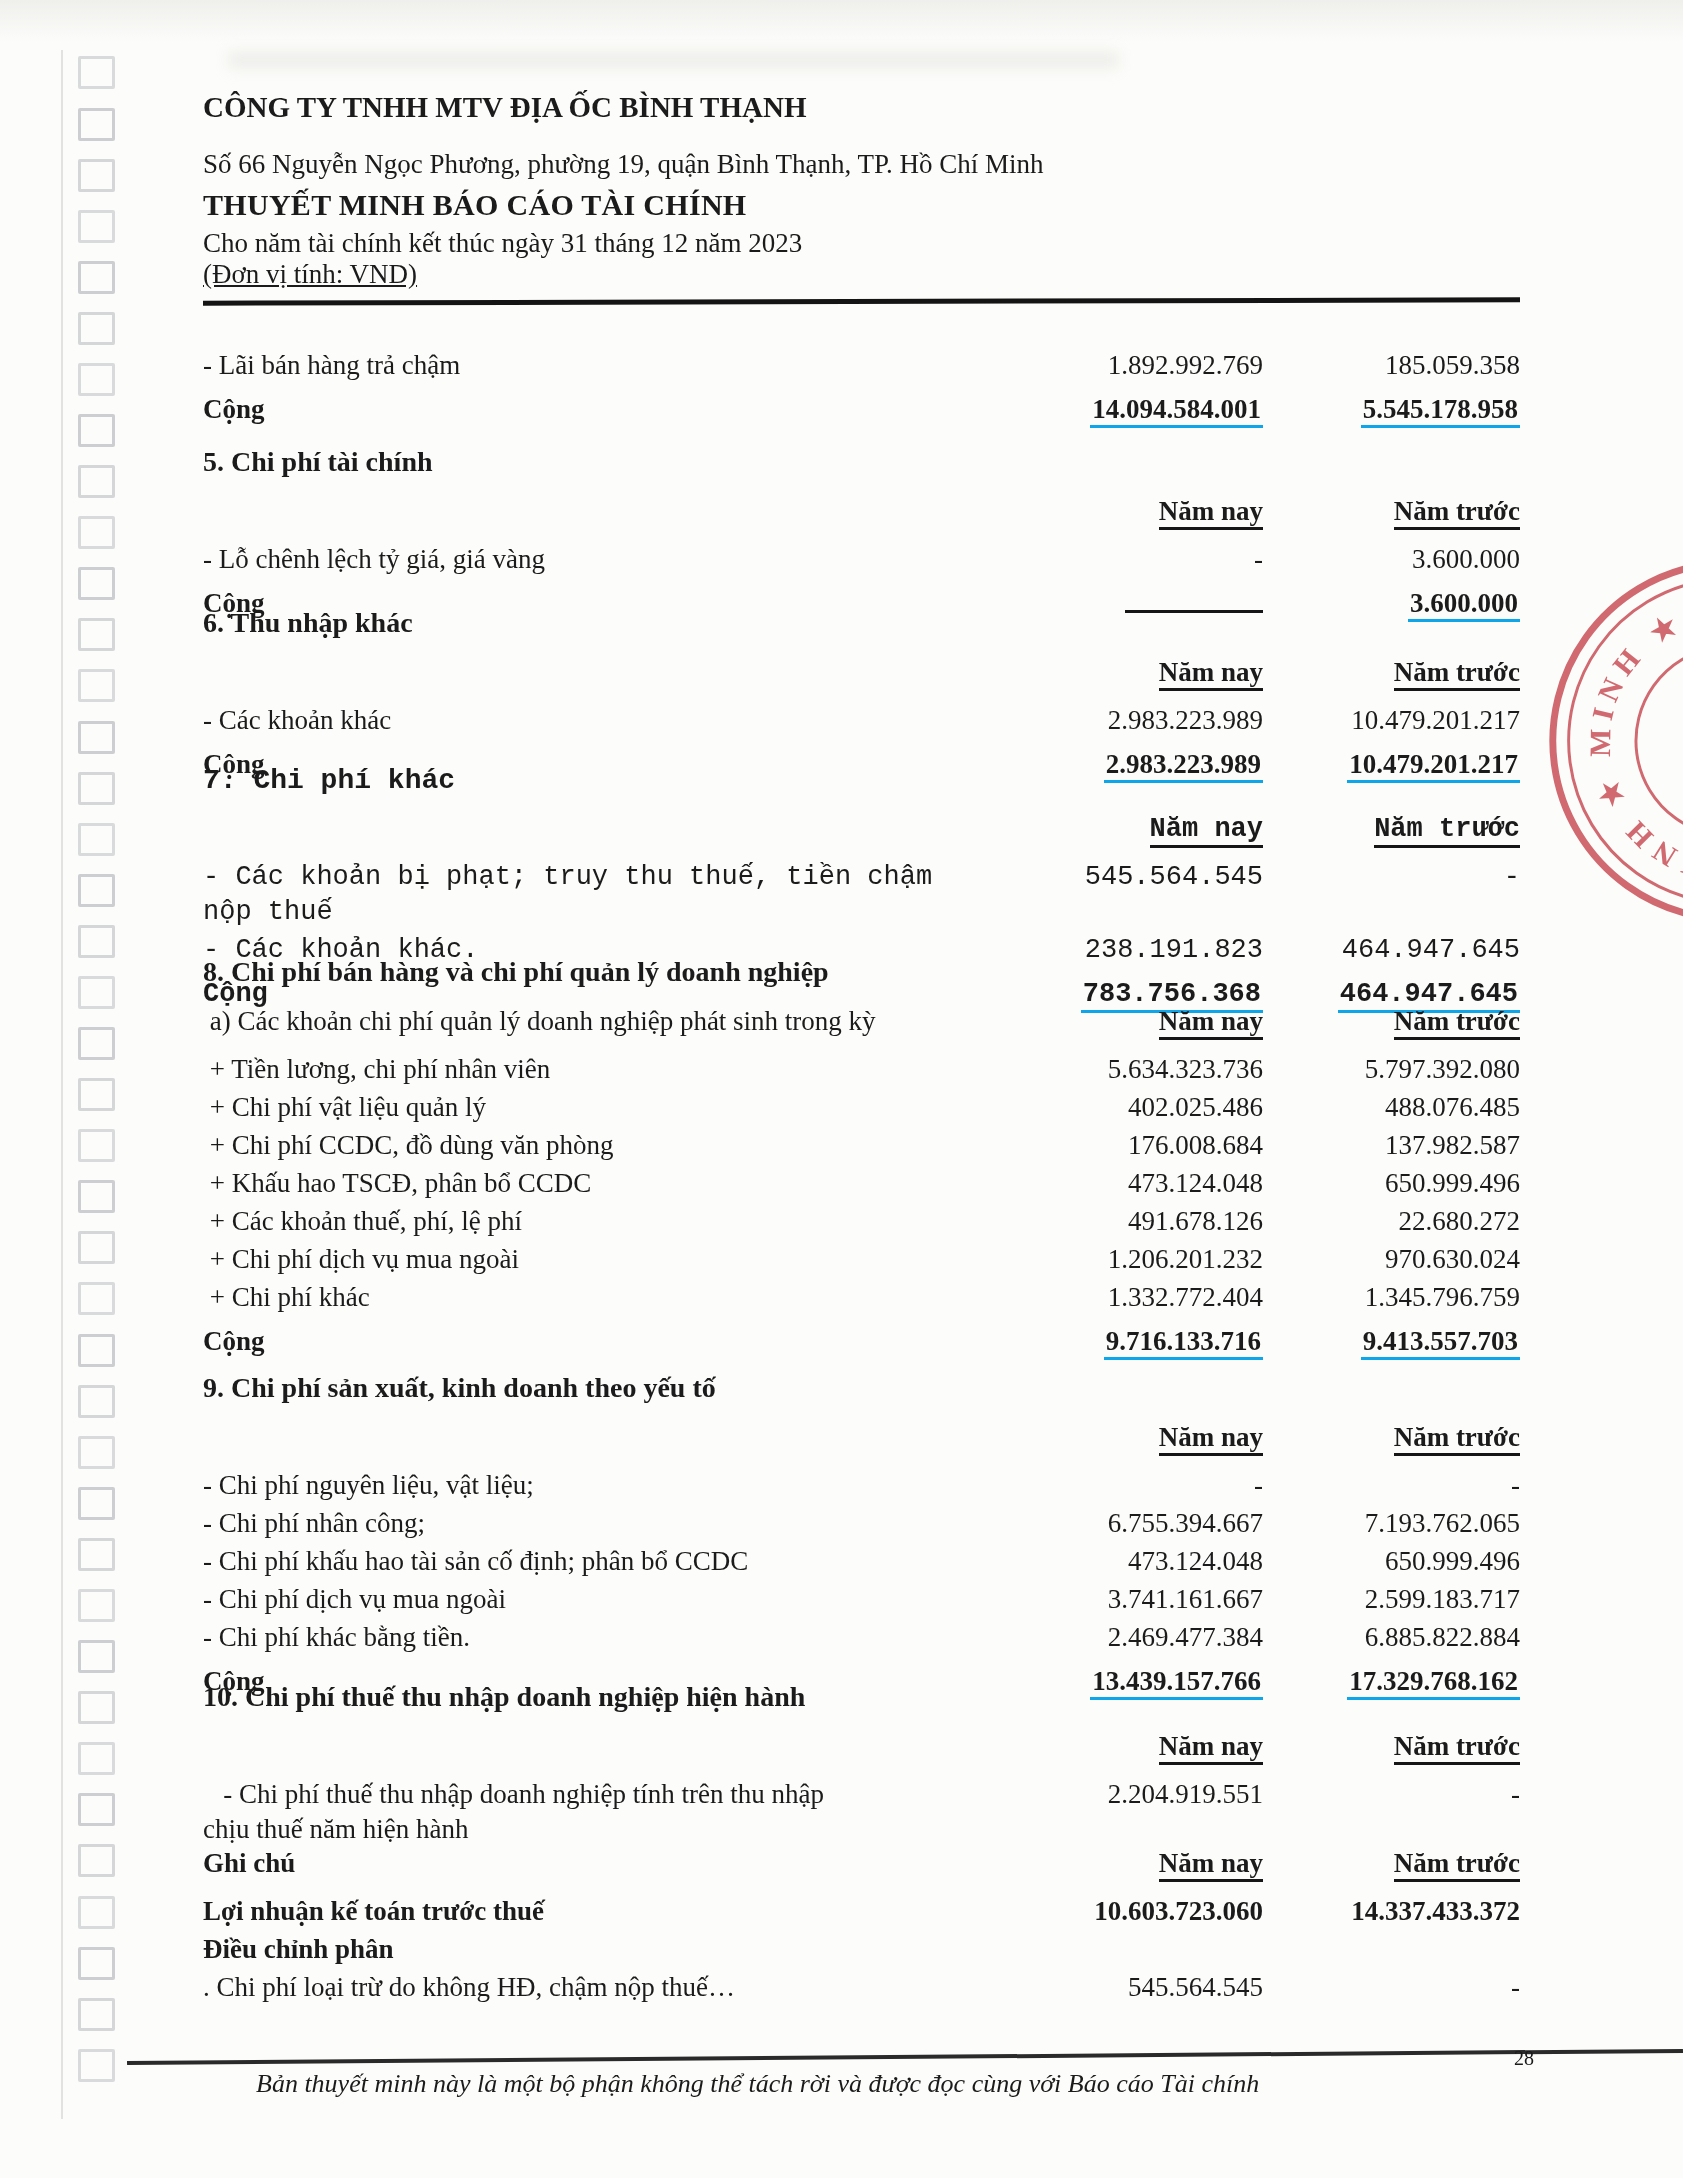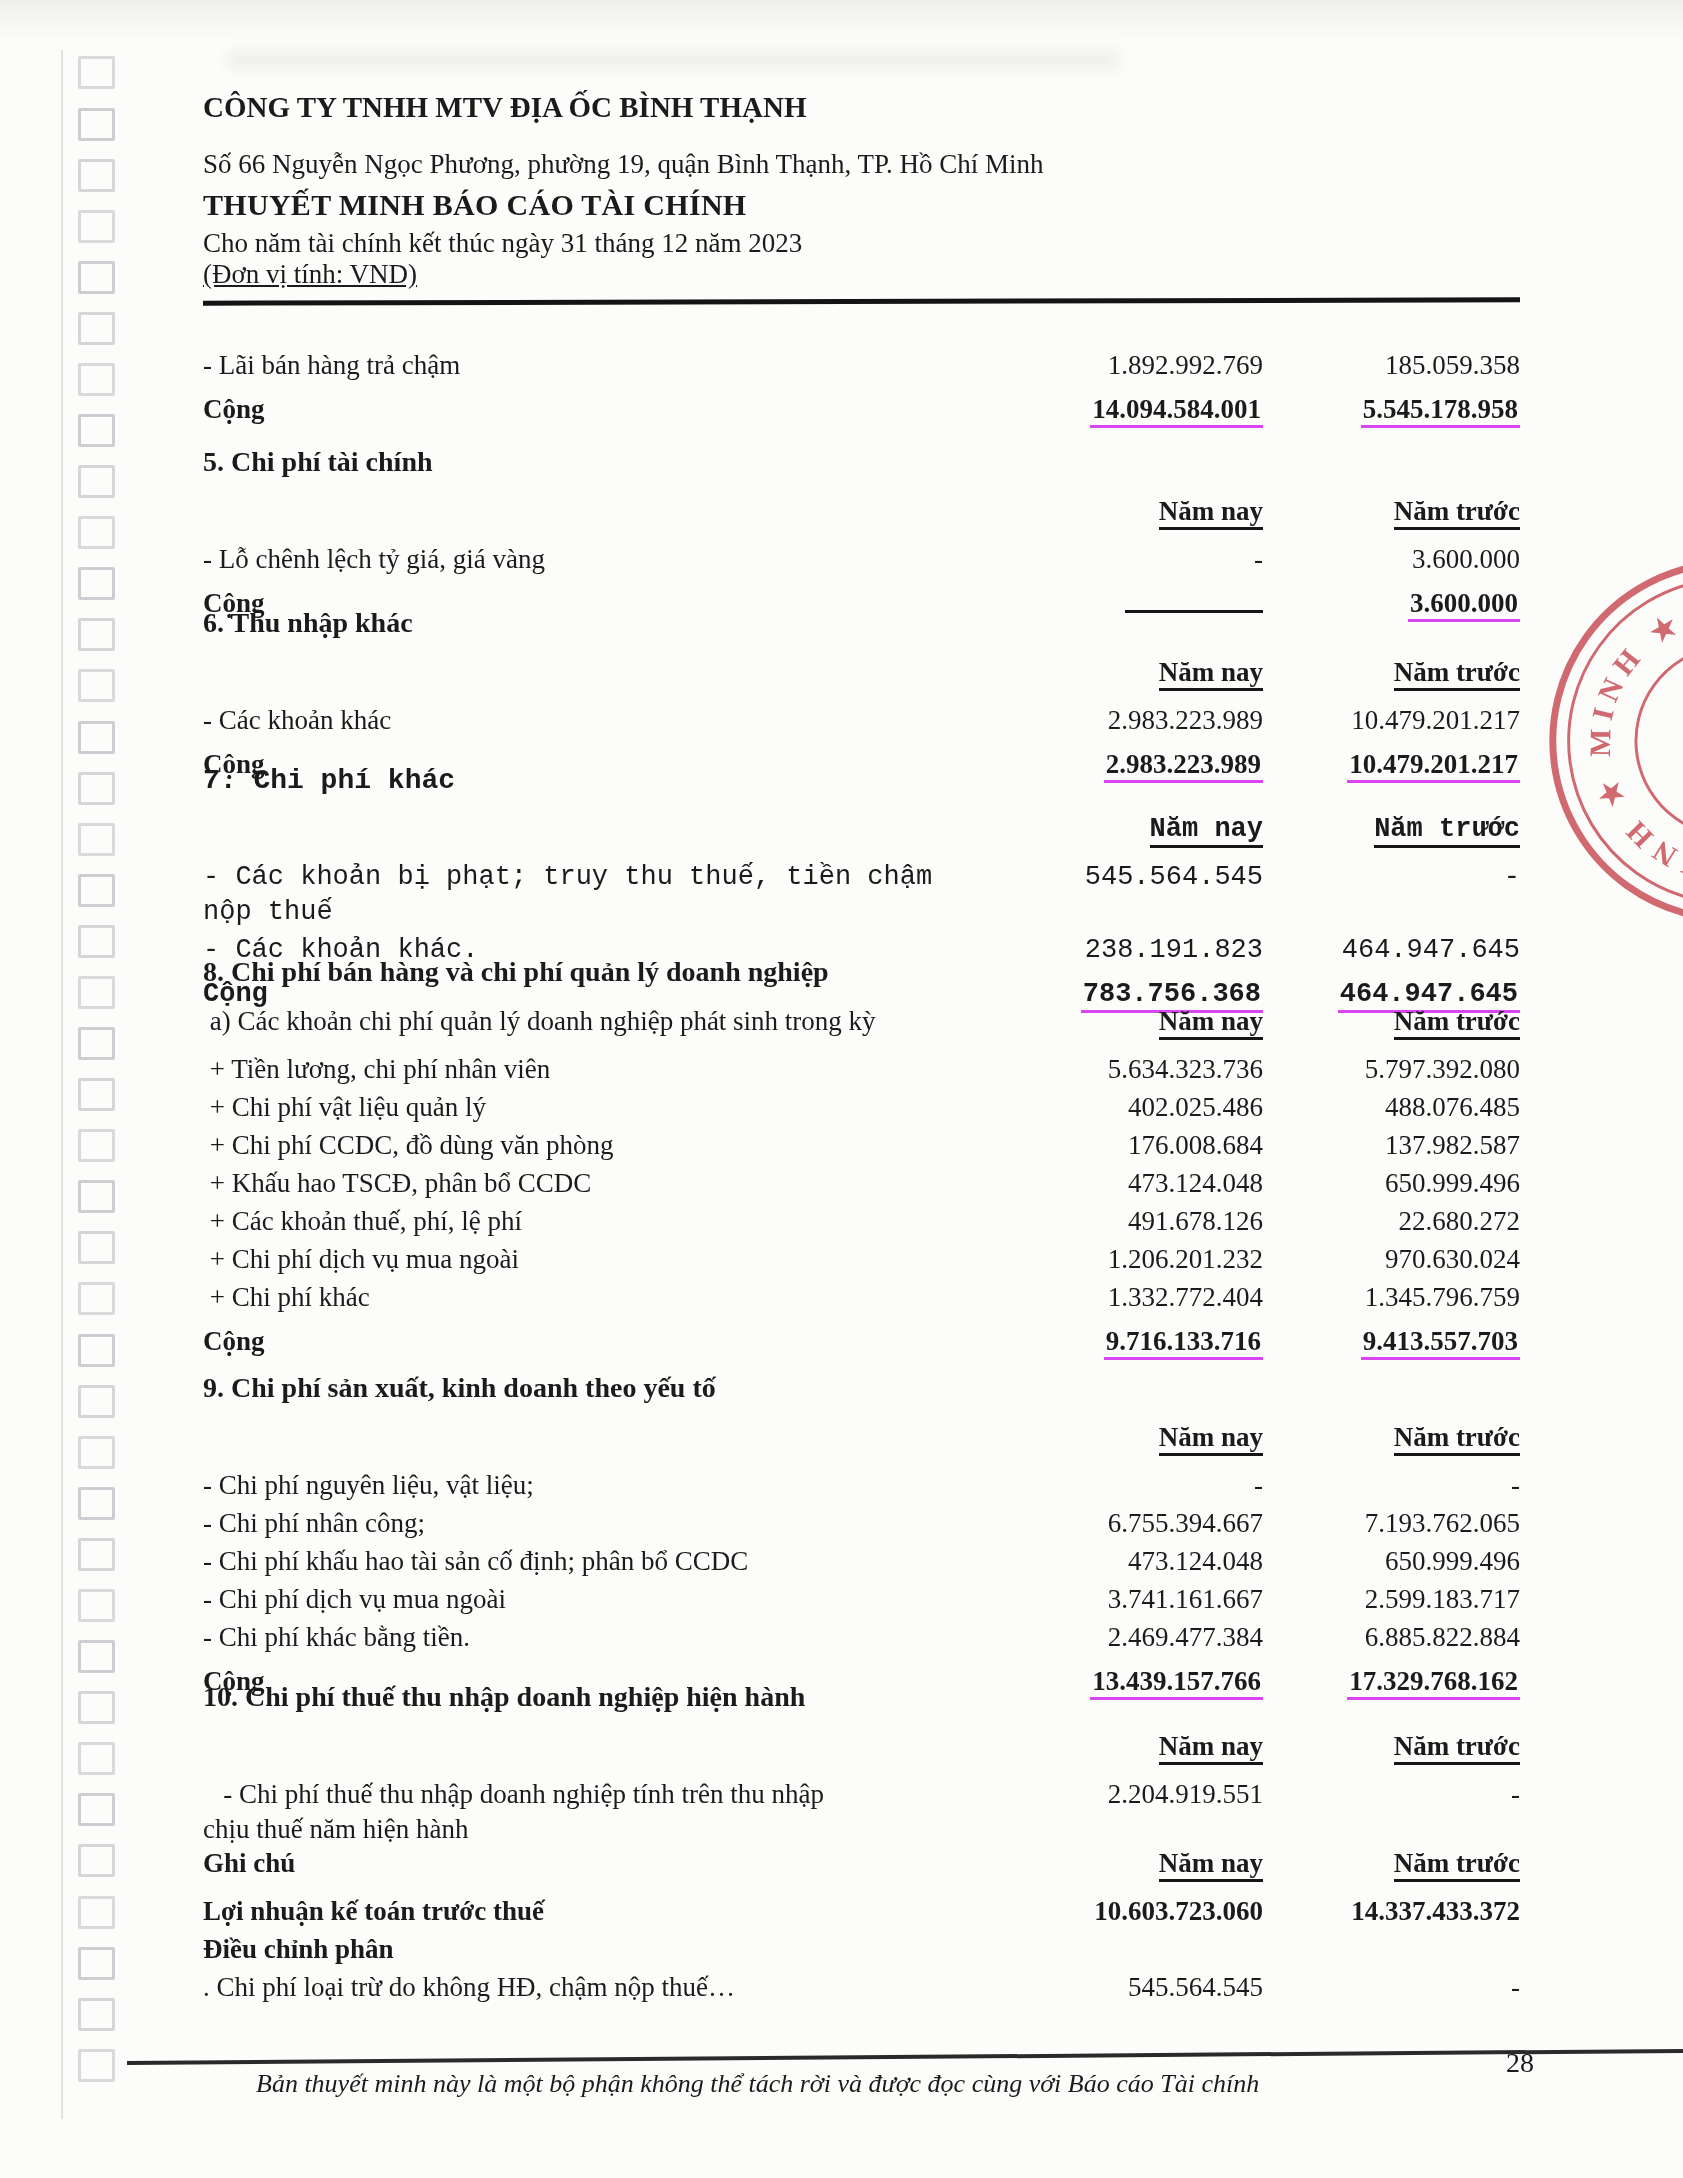--- a/index.html
+++ b/index.html
@@ -30,30 +30,30 @@
   .section-heading{font-weight:bold;font-size:28px;margin-bottom:6px;}
   .row{display:flex;align-items:flex-start;line-height:35px;margin-top:3px;}
   .row.total{margin-top:9px;}
   .row.colhdr{margin-top:16px;margin-bottom:13px;}
   .lbl{flex:1;white-space:pre-wrap;padding-right:10px;}
   .v{text-align:right;}
   .v1{width:282px;}
   .v2{width:257px;}
   .b{font-weight:bold;}
   .colhdr .hdr{font-weight:bold;border-bottom:3px solid #161616;padding-bottom:1px;}
-  .total .num{font-weight:bold;border-bottom:3px solid #d946ef;padding:0 2px 1px 2px;}
+  .total .num{font-weight:bold;border-bottom:3px solid #0ea5e9;padding:0 2px 1px 2px;}
   .num.blankline{display:inline-block;width:134px;height:.85em;border-bottom:3px solid #161616;}
 
   .stamp{position:absolute;left:1533px;top:543px;opacity:.78;transform:rotate(14deg);}
 
   .footer-rule{position:absolute;left:127px;top:2055px;width:1556px;height:4px;
     background:#2a2a2a;transform:rotate(-0.45deg);}
   .footer-note{position:absolute;left:208px;top:2069px;width:1188px;
     font-style:italic;font-size:26px;margin-left:48px;}
-  .page-number{position:absolute;right:149px;top:2047px;font-size:28px;}
+  .page-number{position:absolute;right:149px;top:2047px;font-size:20px;}
 </style>
 </head>
 <body>
 
 <div class="scan-smudge-top"></div>
 <div class="scan-streak"></div>
 <div class="scan-line-left"></div>
 <div class="holes" id="binding-holes">
     <div class="hole" style="left: 78px; top: 56px; opacity: 0.45;"></div>
     <div class="hole" style="left: 78px; top: 108px; opacity: 0.62;"></div>

